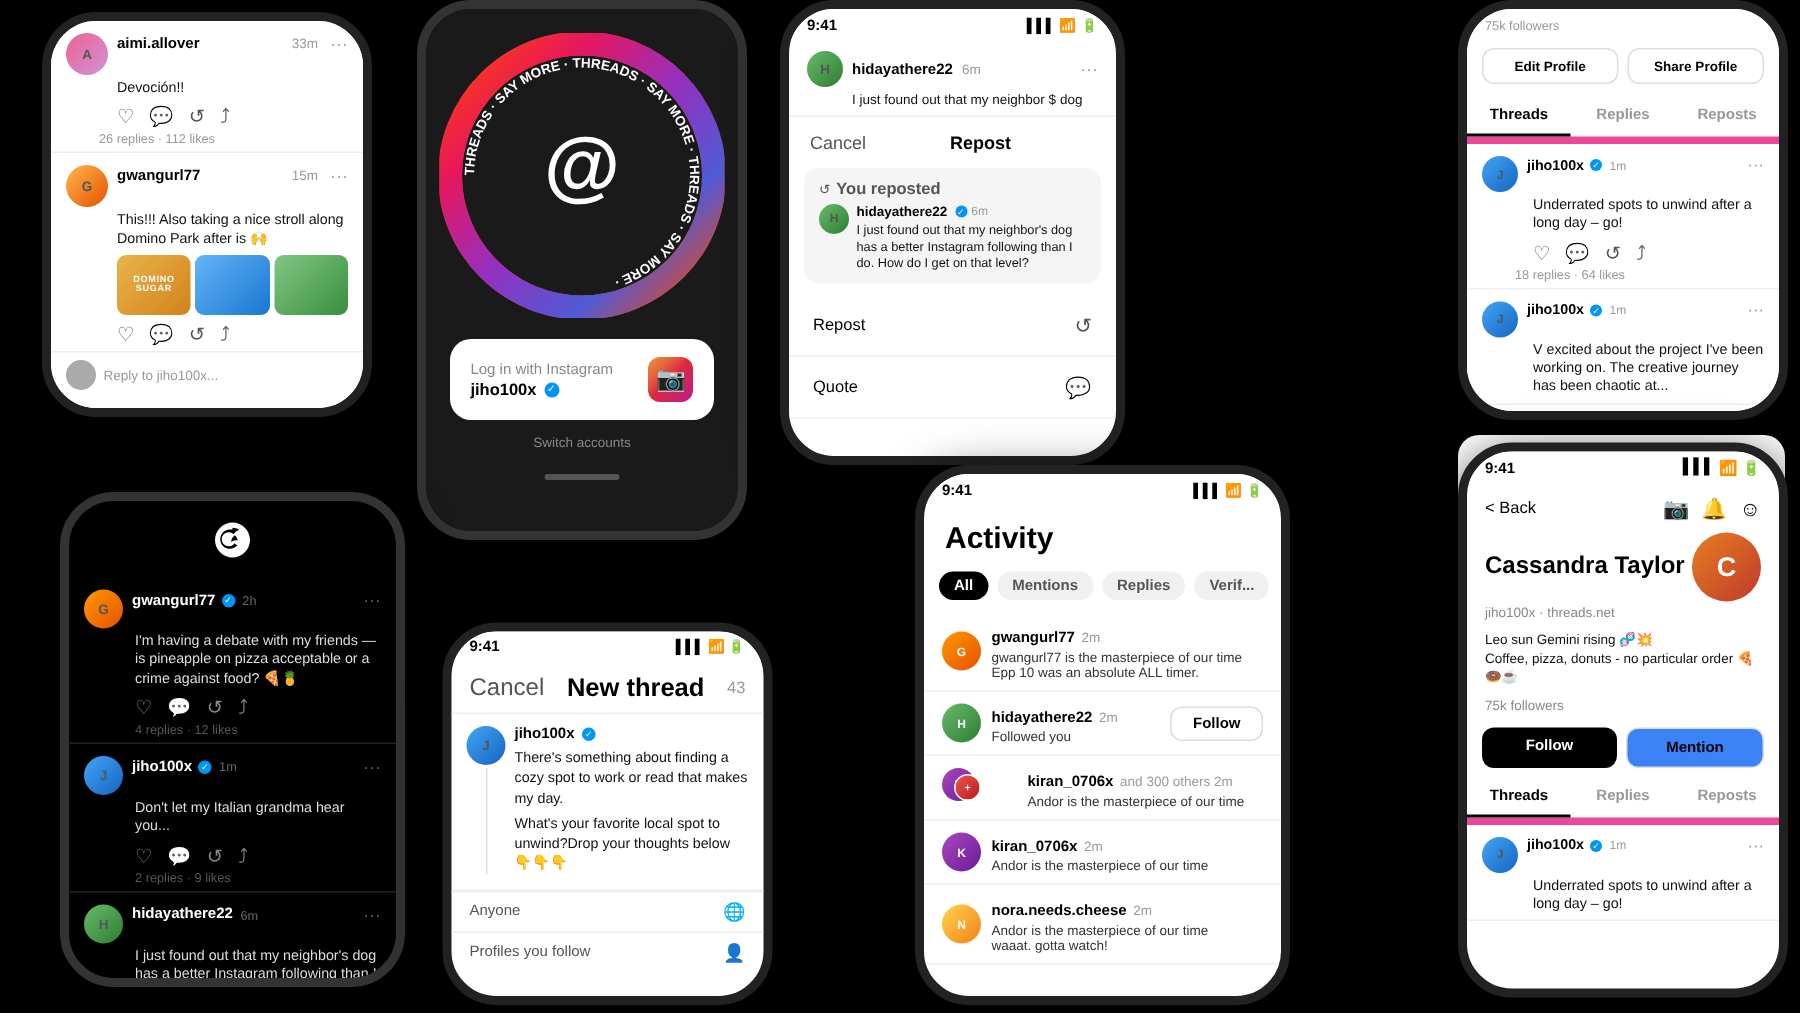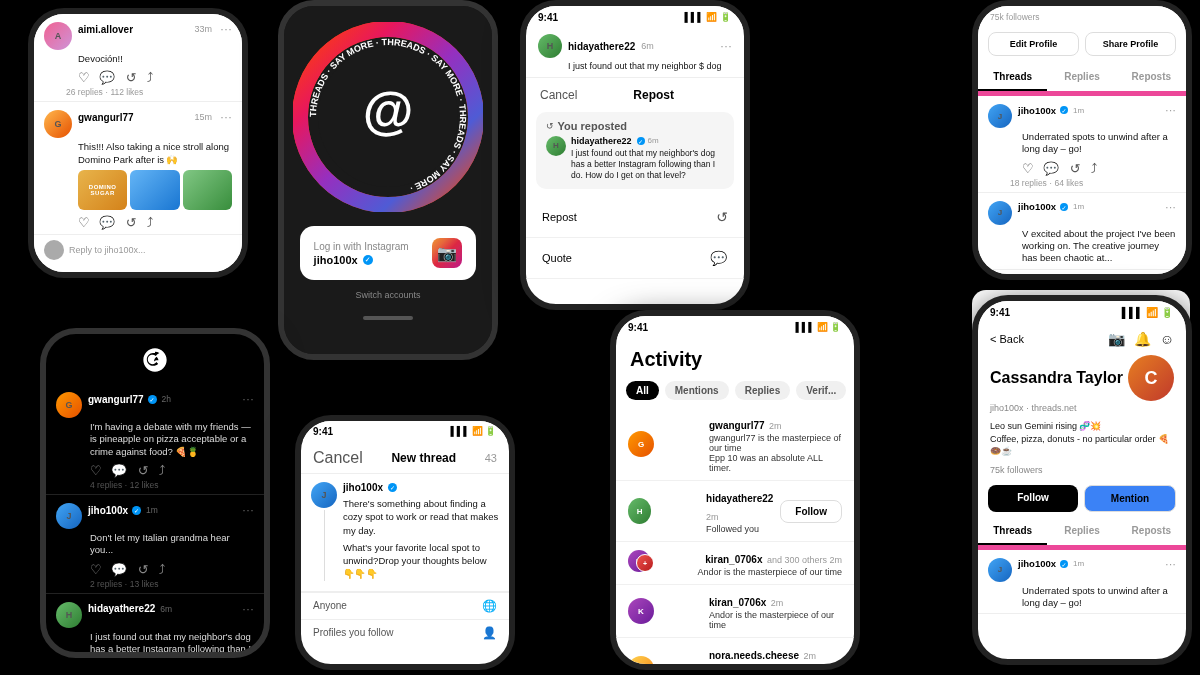--- a/index.html
+++ b/index.html
@@ -190,21 +190,21 @@
     
     .phone6 {
       left: 295px; top: 415px;
       width: 220px; height: 255px;
     }
     .new-thread-header {
       display: flex; justify-content: space-between; align-items: center;
       padding: 8px 12px 6px;
       border-bottom: 1px solid #eee;
     }
-    .new-thread-title { font-size: 12px; font-weight: 700; color: #000; }
+    .new-thread-title { font-size: 17px; font-weight: 700; color: #000; }
     .new-thread-count { font-size: 11px; color: #999; }
     .thread-compose {
       display: flex; gap: 6px; padding: 8px 10px;
     }
     .thread-text-area {
       flex: 1;
     }
     .compose-user { font-size: 10px; font-weight: 700; color: #000; }
     .compose-text { font-size: 9.5px; color: #111; line-height: 1.4; margin-top: 2px; }
     .audience-row {
@@ -239,21 +239,21 @@
       padding: 7px 12px;
       border-bottom: 1px solid #f0f0f0;
     }
     .activity-avatar {
       width: 26px; height: 26px;
       border-radius: 50%;
       background: #ccc;
       font-size: 8px; display: flex; align-items: center; justify-content: center;
       font-weight: 700; color: #fff;
     }
-    .activity-info { flex: 1; margin-left: 48px; }
+    .activity-info { flex: 1; }
     .activity-user { font-size: 10px; font-weight: 700; color: #000; }
     .activity-user-time { font-size: 9px; color: #999; }
     .activity-text { font-size: 9px; color: #333; }
     .follow-btn {
       padding: 5px 14px;
       border: 1px solid #ddd;
       border-radius: 8px;
       font-size: 10px; font-weight: 600; color: #000;
       background: #fff;
     }
@@ -552,21 +552,21 @@
           </div>
         </div>
       </div>
       <div class="dark-feed-text">Don't let my Italian grandma hear you...</div>
       <div class="dark-feed-actions">
         <span class="dark-action-icon">♡</span>
         <span class="dark-action-icon">💬</span>
         <span class="dark-action-icon">↺</span>
         <span class="dark-action-icon">⤴</span>
       </div>
-      <div class="dark-feed-meta">2 replies · 13 likes</div>
+      <div class="dark-feed-meta">2 replies · 9 likes</div>
     </div>
 
     <div class="dark-feed-item">
       <div class="feed-header">
         <div class="avatar" style="background:linear-gradient(135deg,#66bb6a,#2e7d32);width:26px;height:26px;font-size:9px;">H</div>
         <div style="flex:1;">
           <div style="display:flex;align-items:center;gap:2px;">
             <span class="dark-feed-user">hidayathere22</span>
             <span style="font-size:8.5px;color:#666;margin-left:3px;">6m</span>
             <span style="margin-left:auto;font-size:12px;color:#666;">···</span>
@@ -656,21 +656,21 @@
         </div>
         <div class="activity-text">Followed you</div>
       </div>
       <button class="follow-btn">Follow</button>
     </div>
     <div class="activity-item">
       <div style="display:flex;align-items:center;position:relative;width:30px;height:26px;flex-shrink:0;">
         <div class="activity-avatar" style="background:linear-gradient(135deg,#ab47bc,#6a1b9a);position:absolute;left:0;top:0;width:22px;height:22px;font-size:8px;">K</div>
         <div class="activity-avatar" style="background:linear-gradient(135deg,#ef5350,#b71c1c);position:absolute;left:8px;top:4px;width:18px;height:18px;font-size:7px;border:1px solid #fff;">+</div>
       </div>
-      <div class="activity-info" style="margin-left:3px;text-align:right;">
+      <div class="activity-info" style="margin-left:20px;">
         <div>
           <span class="activity-user">kiran_0706x</span>
           <span class="activity-user-time"> and 300 others 2m</span>
         </div>
         <div class="activity-text">Andor is the masterpiece of our time</div>
       </div>
     </div>
     <div class="activity-item">
       <div class="activity-avatar" style="background:linear-gradient(135deg,#ab47bc,#6a1b9a);">K</div>
       <div class="activity-info">

